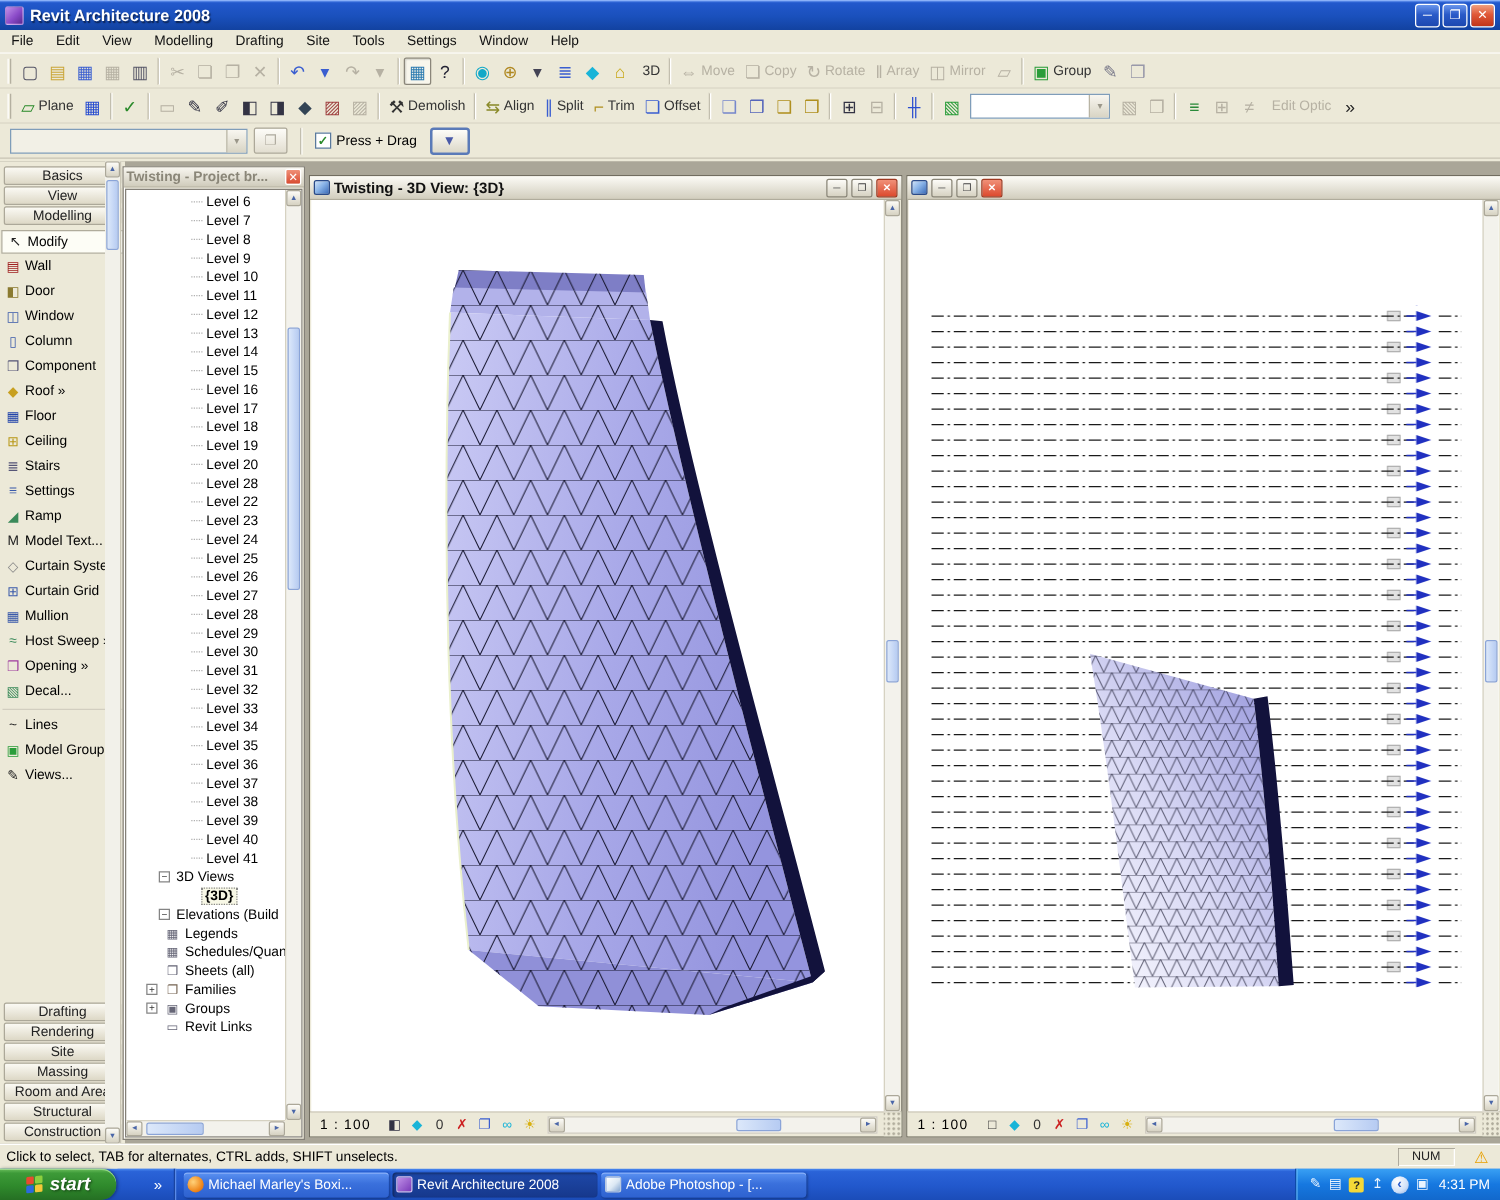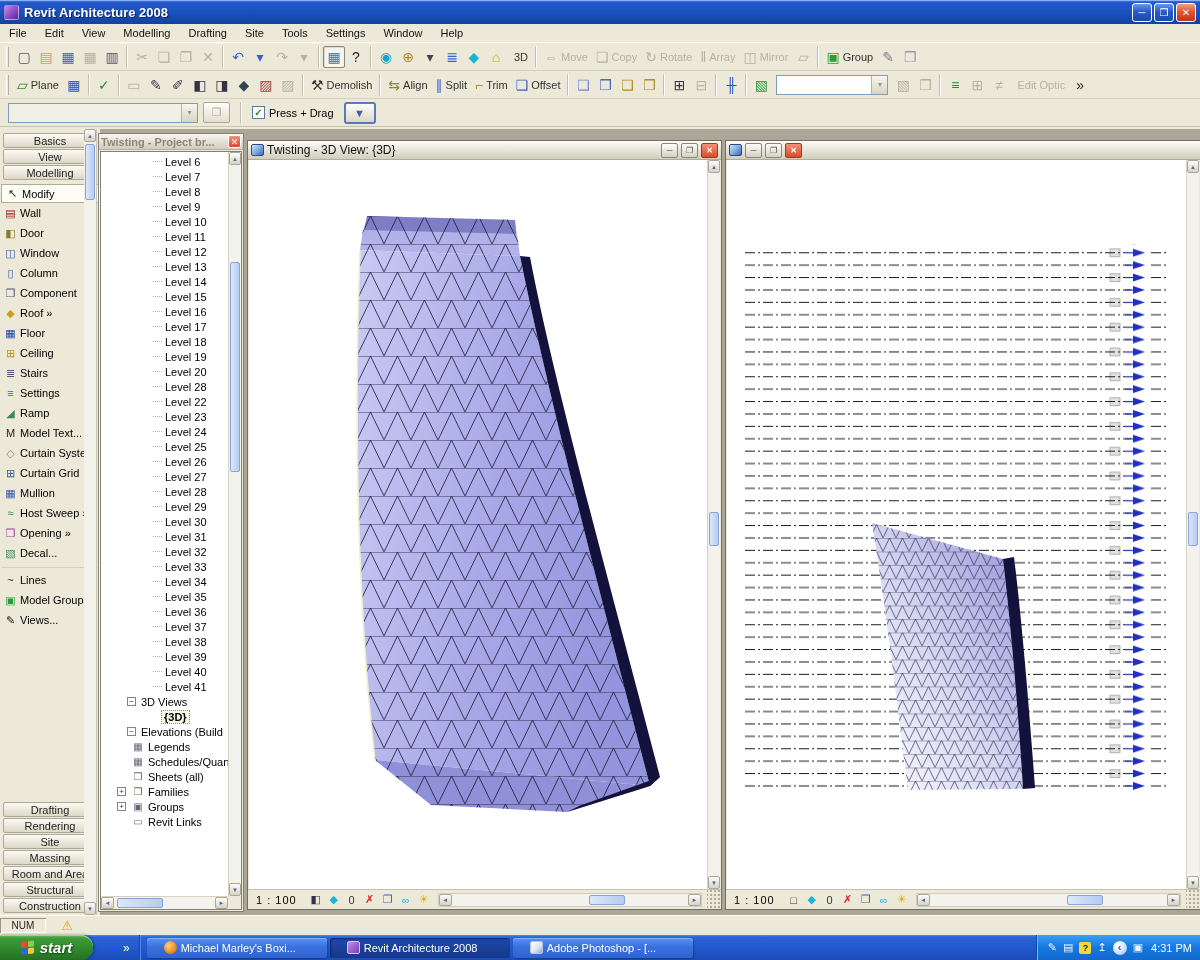--- a/index.html
+++ b/index.html
@@ -104,21 +104,21 @@
 
   
   .viewwin{position:absolute;top:11px;height:770px;background:#ece9d8;border:1px solid #716d60;
     display:flex;flex-direction:column}
   #view3d{left:247px;width:475px}
   #viewelev{left:725px;width:476px}
   .vw-title{height:19px;flex:none;display:flex;align-items:center;gap:3px;padding:0 3px;
     background:linear-gradient(180deg,#fcfbf6,#d2cebe);border-bottom:1px solid #b0ac9c}
   .vw-title .doc{width:13px;height:12px;border:1px solid #2a4a88;border-radius:2px;
     background:linear-gradient(135deg,#cfe2f8 0%,#8ab4e8 45%,#3a6ab8 100%)}
-  .vw-title .t{flex:1;font-weight:normal;font-size:12px;color:#111;white-space:nowrap;overflow:hidden}
+  .vw-title .t{flex:1;font-weight:bold;font-size:12px;color:#111;white-space:nowrap;overflow:hidden}
   .inactive .t{color:#9a968a}
   .vw-btn{width:17px;height:15px;border:1px solid #8a8678;border-radius:2px;font-size:8px;color:#444;
     background:linear-gradient(180deg,#fdfcf8,#d6d2c2);display:flex;align-items:center;justify-content:center}
   .vw-btn.close{background:linear-gradient(180deg,#f09078,#dc4a2e);border-color:#a03820;color:#fff;font-weight:bold}
   .inactive .vw-btn.close{background:linear-gradient(180deg,#f2b09a,#e2ante 0,#e06848)}
   .vw-body{flex:1;position:relative;background:#fff;margin:0 1px;overflow:hidden}
   .vw-vs{position:absolute;right:0;top:0;bottom:0;width:13px;background:#f3f2ec;border-left:1px solid #d6d2c2}
   .vw-bottom{height:20px;flex:none;display:flex;align-items:center;background:#ece9d8;
     border-top:1px solid #c6c2b2;padding-left:8px;gap:2px}
   .scale{color:#000;margin-right:8px;letter-spacing:1px}
@@ -151,21 +151,21 @@
   .start .slabel{color:#fff;font-size:15px;font-weight:bold;font-style:italic;text-shadow:1px 1px 2px #00000088}
   .qlaunch{display:flex;align-items:center;gap:7px;padding:0 9px;height:100%;
     border-right:1px solid #1a44a0;box-shadow:1px 0 0 #5a8ae8}
   .qicon{width:15px;height:15px;border-radius:3px}
   .ic-firefox .qicon,.ic-firefox .ticon{border-radius:50%;
     background:radial-gradient(circle at 35% 35%,#ffd27a,#f08a1e 60%,#c85a10)}
   .ic-skype .qicon{border-radius:50%;background:radial-gradient(circle at 35% 30%,#9ae0ff,#00a8e8)}
   .ic-app .qicon{background:linear-gradient(135deg,#f0f0f0,#9aa4b0)}
   .q-chev{color:#fff;font-size:12px}
   .tasks{display:flex;gap:3px;padding-left:7px}
-  .task{width:180px;height:20px;border-radius:3px;display:flex;align-items:center;gap:4px;padding:0 17px;
+  .task{width:164px;height:20px;border-radius:3px;display:flex;align-items:center;gap:4px;padding:0 3px;
     color:#fff;background:linear-gradient(180deg,#5b92f2,#3a70dc 45%,#2e62d0);
     box-shadow:inset 0 1px 0 #8ab0f8,1px 1px 2px #00000044}
   .task.active{background:linear-gradient(180deg,#1e48a8,#16388c);box-shadow:inset 1px 1px 2px #00000066}
   .ticon{width:13px;height:13px;border-radius:2px;flex:none}
   .ic-revit .ticon{background:linear-gradient(135deg,#c090e8,#7a3ab8);border:1px solid #d8c0f0}
   .ic-photoshop .ticon{background:linear-gradient(135deg,#fff,#dce8f4 55%,#88a8d0);border:1px solid #b8c8e0}
   .tlabel{white-space:nowrap;overflow:hidden}
   .tray{margin-left:auto;height:25px;display:flex;align-items:center;gap:6px;padding:0 8px 0 11px;
     border-left:1px solid #0c4aa8;box-shadow:inset 1px 0 0 #6ac0fc;
     background:linear-gradient(180deg,#39a0f4 0%,#1678e0 50%,#1268cc 100%)}
@@ -914,20 +914,21 @@
         <span class="sbtn" style="left:0;width:13px">◄</span>
         <span class="thumb" style="left:150px;top:1px;width:36px;height:10px"></span>
         <span class="sbtn" style="right:0;width:13px">►</span>
       </span>
       <span class="corner-grip"></span>
     </div>
   </div>
 </div>
 
 <div class="statusbar">
+  <span class="sb-msg">Click to select, TAB for alternates, CTRL adds, SHIFT unselects.</span>
   <span class="sb-num">NUM</span>
   <span class="sb-warn">⚠</span>
 </div>
 
 <div class="taskbar">
   <div class="start">
     <span class="flag">
         <i></i>
         <i></i>
         <i></i>

